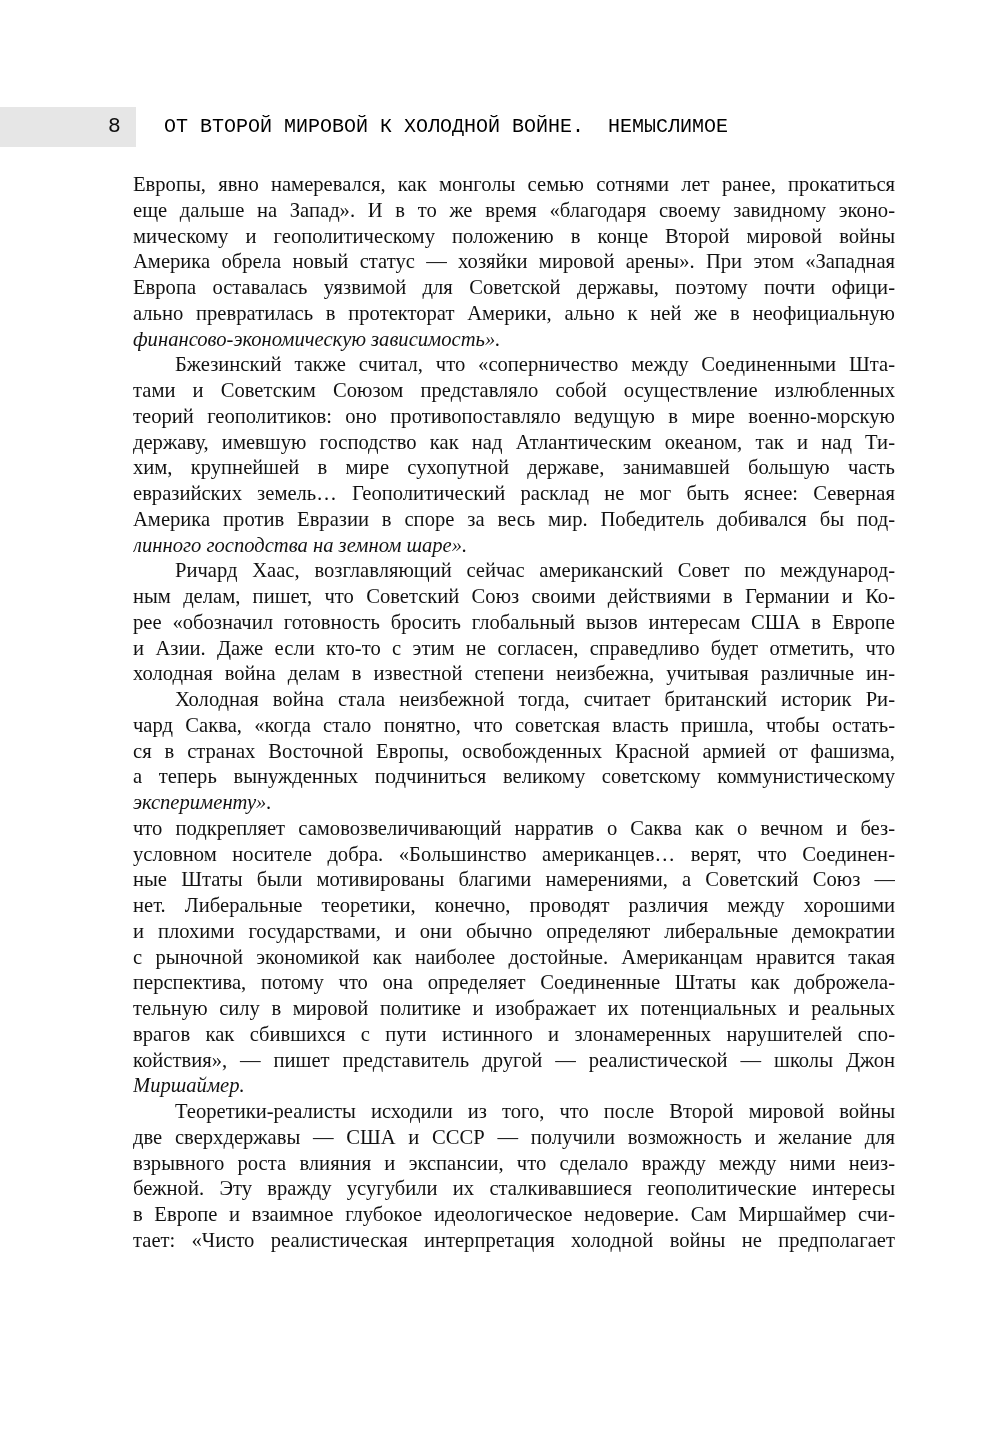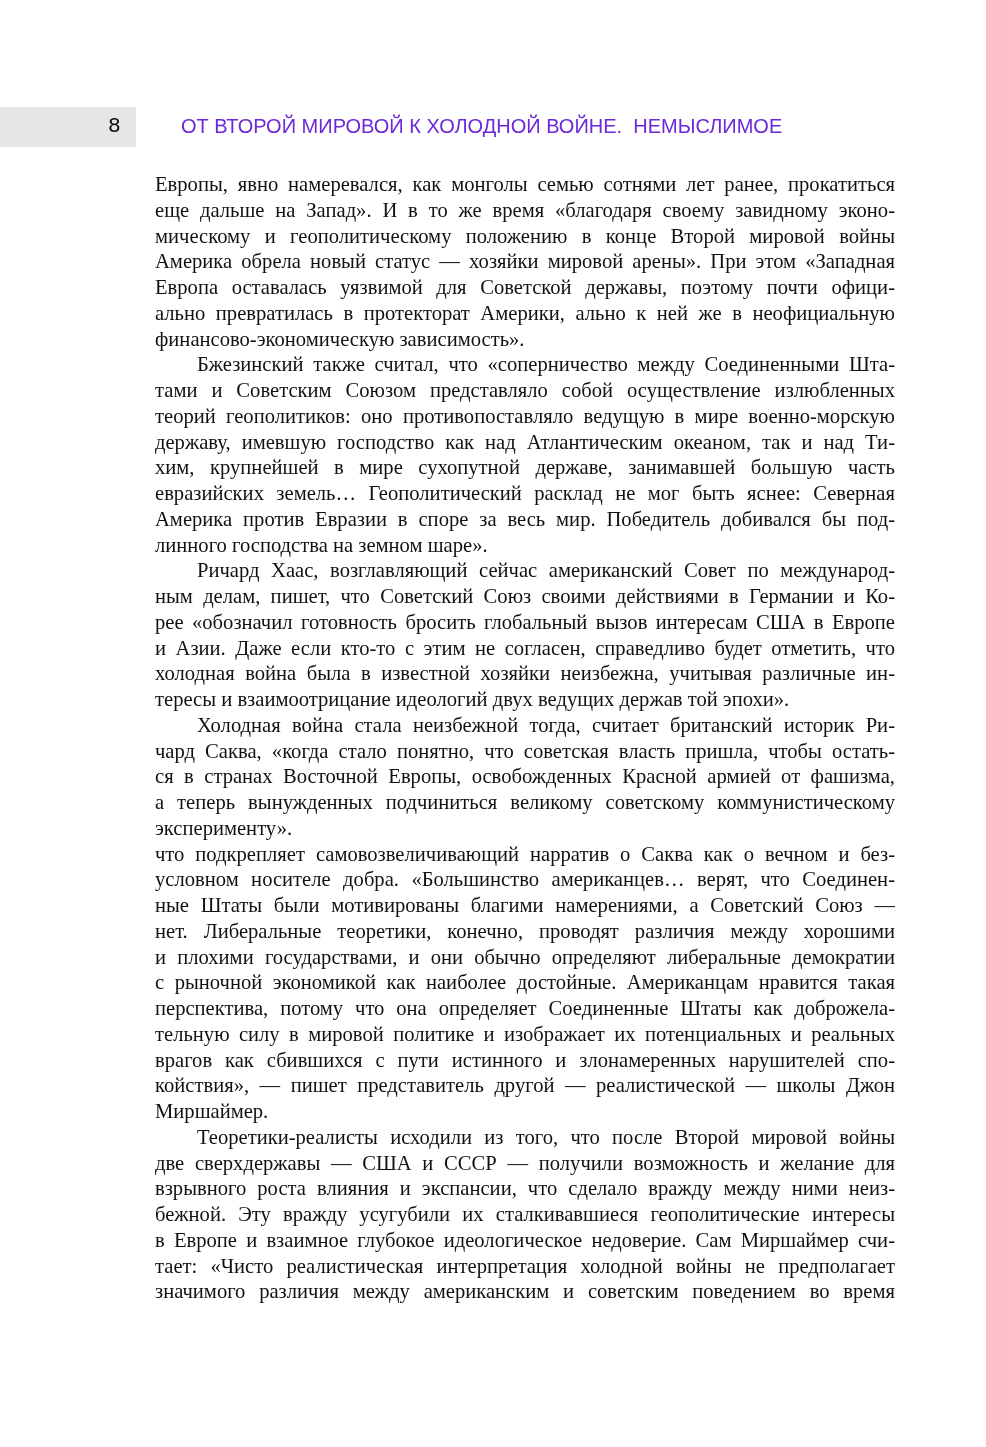--- a/index.html
+++ b/index.html
@@ -6,34 +6,34 @@
   body { width: 986px; height: 1447px; position: relative; overflow: hidden; }
   .header-band {
     position: absolute; left: 0; top: 107px; width: 136px; height: 40px;
     background: #e6e6e6;
   }
   .page-number {
     position: absolute; left: 108px; top: 113px;
     font-family: "DejaVu Sans", sans-serif; font-size: 20px; color: #111;
   }
   .running-title {
-    position: absolute; left: 181px; top: 115px;
-    font-family: Liberation Sans, sans-serif; font-size: 20px; color: #6d28d9;
+    position: absolute; left: 164px; top: 115px;
+    font-family: Liberation Mono, monospace; font-size: 20px; color: #000000;
     letter-spacing: 0px; white-space: pre;
   }
   .body-text {
     position: absolute; left: 133px; top: 172px; width: 762px;
     font-family: "Liberation Serif", serif; font-size: 20.6px; color: #111;
     line-height: 25.75px;
   }
   .line {
     display: block; white-space: nowrap; text-align: justify; text-align-last: justify;
-    height: 25.75px; overflow: hidden; margin-left: 22px;
+    height: 25.75px; overflow: hidden;
   }
-  .line.last { text-align-last: left; }
+  .line.last { text-align-last: left; font-style: italic; }
   .line.indent { padding-left: 42px; }
 </style>
 </head>
 <body>
 
 <div class="header-band"></div>
 <div class="page-number">8</div>
 <div class="running-title">ОТ ВТОРОЙ МИРОВОЙ К ХОЛОДНОЙ ВОЙНЕ.  НЕМЫСЛИМОЕ</div>
 
 <div class="body-text">
@@ -54,22 +54,21 @@
     <span class="line">хим, крупнейшей в мире сухопутной державе, занимавшей большую часть</span>
     <span class="line">евразийских земель… Геополитический расклад не мог быть яснее: Северная</span>
     <span class="line">Америка против Евразии в споре за весь мир. Победитель добивался бы под-</span>
     <span class="line last">линного господства на земном шаре».</span>
   </div>
   <div class="paragraph">
     <span class="line indent">Ричард Хаас, возглавляющий сейчас американский Совет по международ-</span>
     <span class="line">ным делам, пишет, что Советский Союз своими действиями в Германии и Ко-</span>
     <span class="line">рее «обозначил готовность бросить глобальный вызов интересам США в Европе</span>
     <span class="line">и Азии. Даже если кто-то с этим не согласен, справедливо будет отметить, что</span>
-    <span class="line">холодная война была в известной хозяйки неизбежна, учитывая различные ин-</span>
-    <span class="line last">тересы и взаимоотрицание идеологий двух ведущих держав той эпохи».</span>
+    <span class="line">холодная война делам в известной степени неизбежна, учитывая различные ин-</span>
   </div>
   <div class="paragraph">
     <span class="line indent">Холодная война стала неизбежной тогда, считает британский историк Ри-</span>
     <span class="line">чард Саква, «когда стало понятно, что советская власть пришла, чтобы остать-</span>
     <span class="line">ся в странах Восточной Европы, освобожденных Красной армией от фашизма,</span>
     <span class="line">а теперь вынужденных подчиниться великому советскому коммунистическому</span>
     <span class="line last">эксперименту».</span>
   </div>
   <div class="paragraph">
     <span class="line">что подкрепляет самовозвеличивающий нарратив о Саква как о вечном и без-</span>
@@ -84,15 +83,14 @@
     <span class="line">койствия», — пишет представитель другой — реалистической — школы Джон</span>
     <span class="line last">Миршаймер.</span>
   </div>
   <div class="paragraph">
     <span class="line indent">Теоретики-реалисты исходили из того, что после Второй мировой войны</span>
     <span class="line">две сверхдержавы — США и СССР — получили возможность и желание для</span>
     <span class="line">взрывного роста влияния и экспансии, что сделало вражду между ними неиз-</span>
     <span class="line">бежной. Эту вражду усугубили их сталкивавшиеся геополитические интересы</span>
     <span class="line">в Европе и взаимное глубокое идеологическое недоверие. Сам Миршаймер счи-</span>
     <span class="line">тает: «Чисто реалистическая интерпретация холодной войны не предполагает</span>
-    <span class="line">значимого различия между американским и советским поведением во время</span>
   </div>
 </div>
 
 </body></html>

